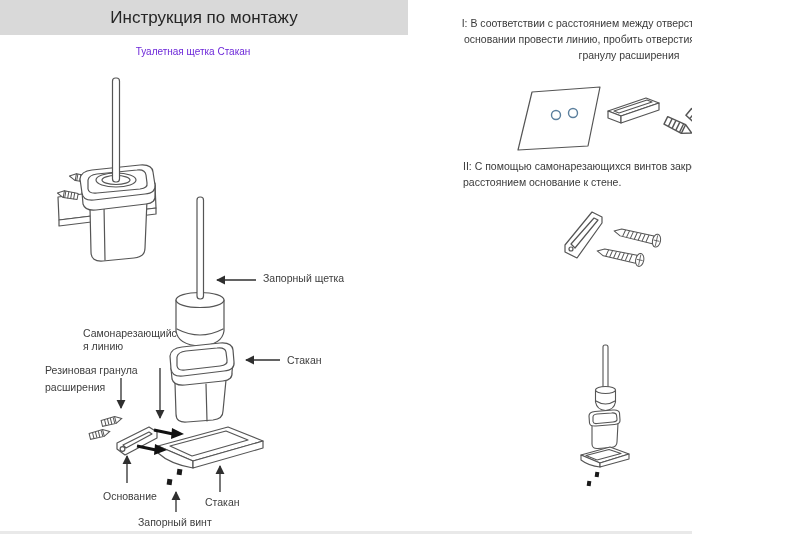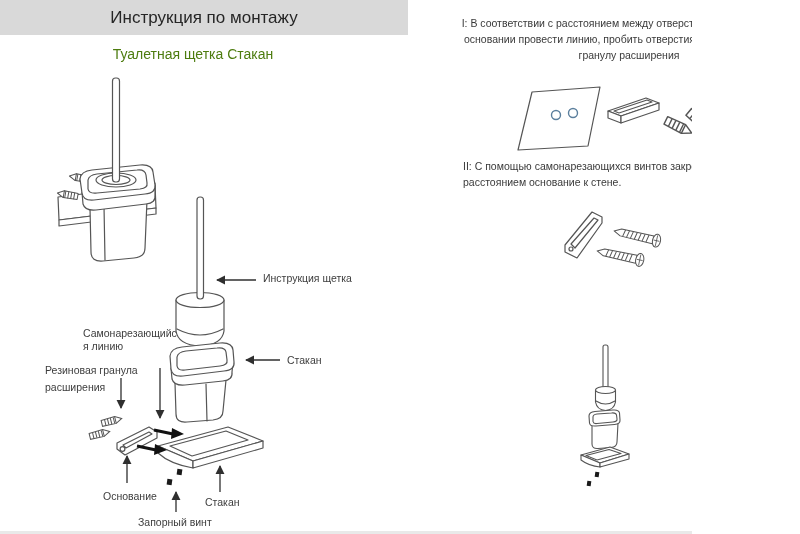--- a/index.html
+++ b/index.html
@@ -8,21 +8,21 @@
     position:relative; width:692px; height:534px; background:#ffffff;
     font-family:"Liberation Sans", sans-serif; color:#3d3d3d; overflow:hidden;
   }
   .header-bar {
     position:absolute; left:0; top:0; width:408px; height:35px;
     background:#d9d9d9; display:flex; align-items:center; justify-content:center;
   }
   .header-title { font-size:17px; color:#262626; }
   .product-title {
     position:absolute; left:108px; top:46px; width:170px; text-align:center;
-    font-size:14px; color:#4d7c0f;
+    font-size:10px; color:#6d28d9;
   }
   .lbl { position:absolute; font-size:10.5px; color:#3d3d3d; white-space:nowrap; line-height:13px; }
   .lbl.center { text-align:left; white-space:normal; }
   .step-text { position:absolute; font-size:10.5px; line-height:16px; color:#3a3a3a; }
   .step-1 { left:455px; top:15px; width:348px; text-align:center; }
   .step-2 { left:463px; top:158px; width:305px; text-align:left; }
   .step-3 { left:463px; top:302px; width:305px; text-align:left; }
   svg { position:absolute; overflow:visible; }
   .bottom-edge { position:absolute; left:0; bottom:0; width:800px; height:3px; background:#e9e9e9; }
 </style>
@@ -120,21 +120,21 @@
       <path d="M256,280 L217,280" marker-end="url(#ah)"></path>
       <path d="M280,360 L246,360" marker-end="url(#ah)"></path>
       <path d="M160,368 L160,418" marker-end="url(#ah)"></path>
       <path d="M121,378 L121,408" marker-end="url(#ah)"></path>
       <path d="M127,483 L127,456" marker-end="url(#ah)"></path>
       <path d="M220,492 L220,466" marker-end="url(#ah)"></path>
       <path d="M176,512 L176,492" marker-end="url(#ah)"></path>
     </g>
   </svg>
 
-  <div class="lbl" style="left:263px; top:272px">Инструкция щетка</div>
+  <div class="lbl" style="left:263px; top:272px">Запорный щетка</div>
   <div class="lbl center" style="left:83px; top:327px; width:104px">
     <div>Самонарезающийс</div>
     <div>я линию</div>
   </div>
   <div class="lbl" style="left:45px; top:362px; line-height:17px">
     <div>Резиновая гранула</div>
     <div>расширения</div>
   </div>
   <div class="lbl" style="left:287px; top:354px">Стакан</div>
   <div class="lbl" style="left:103px; top:490px">Основание</div>

